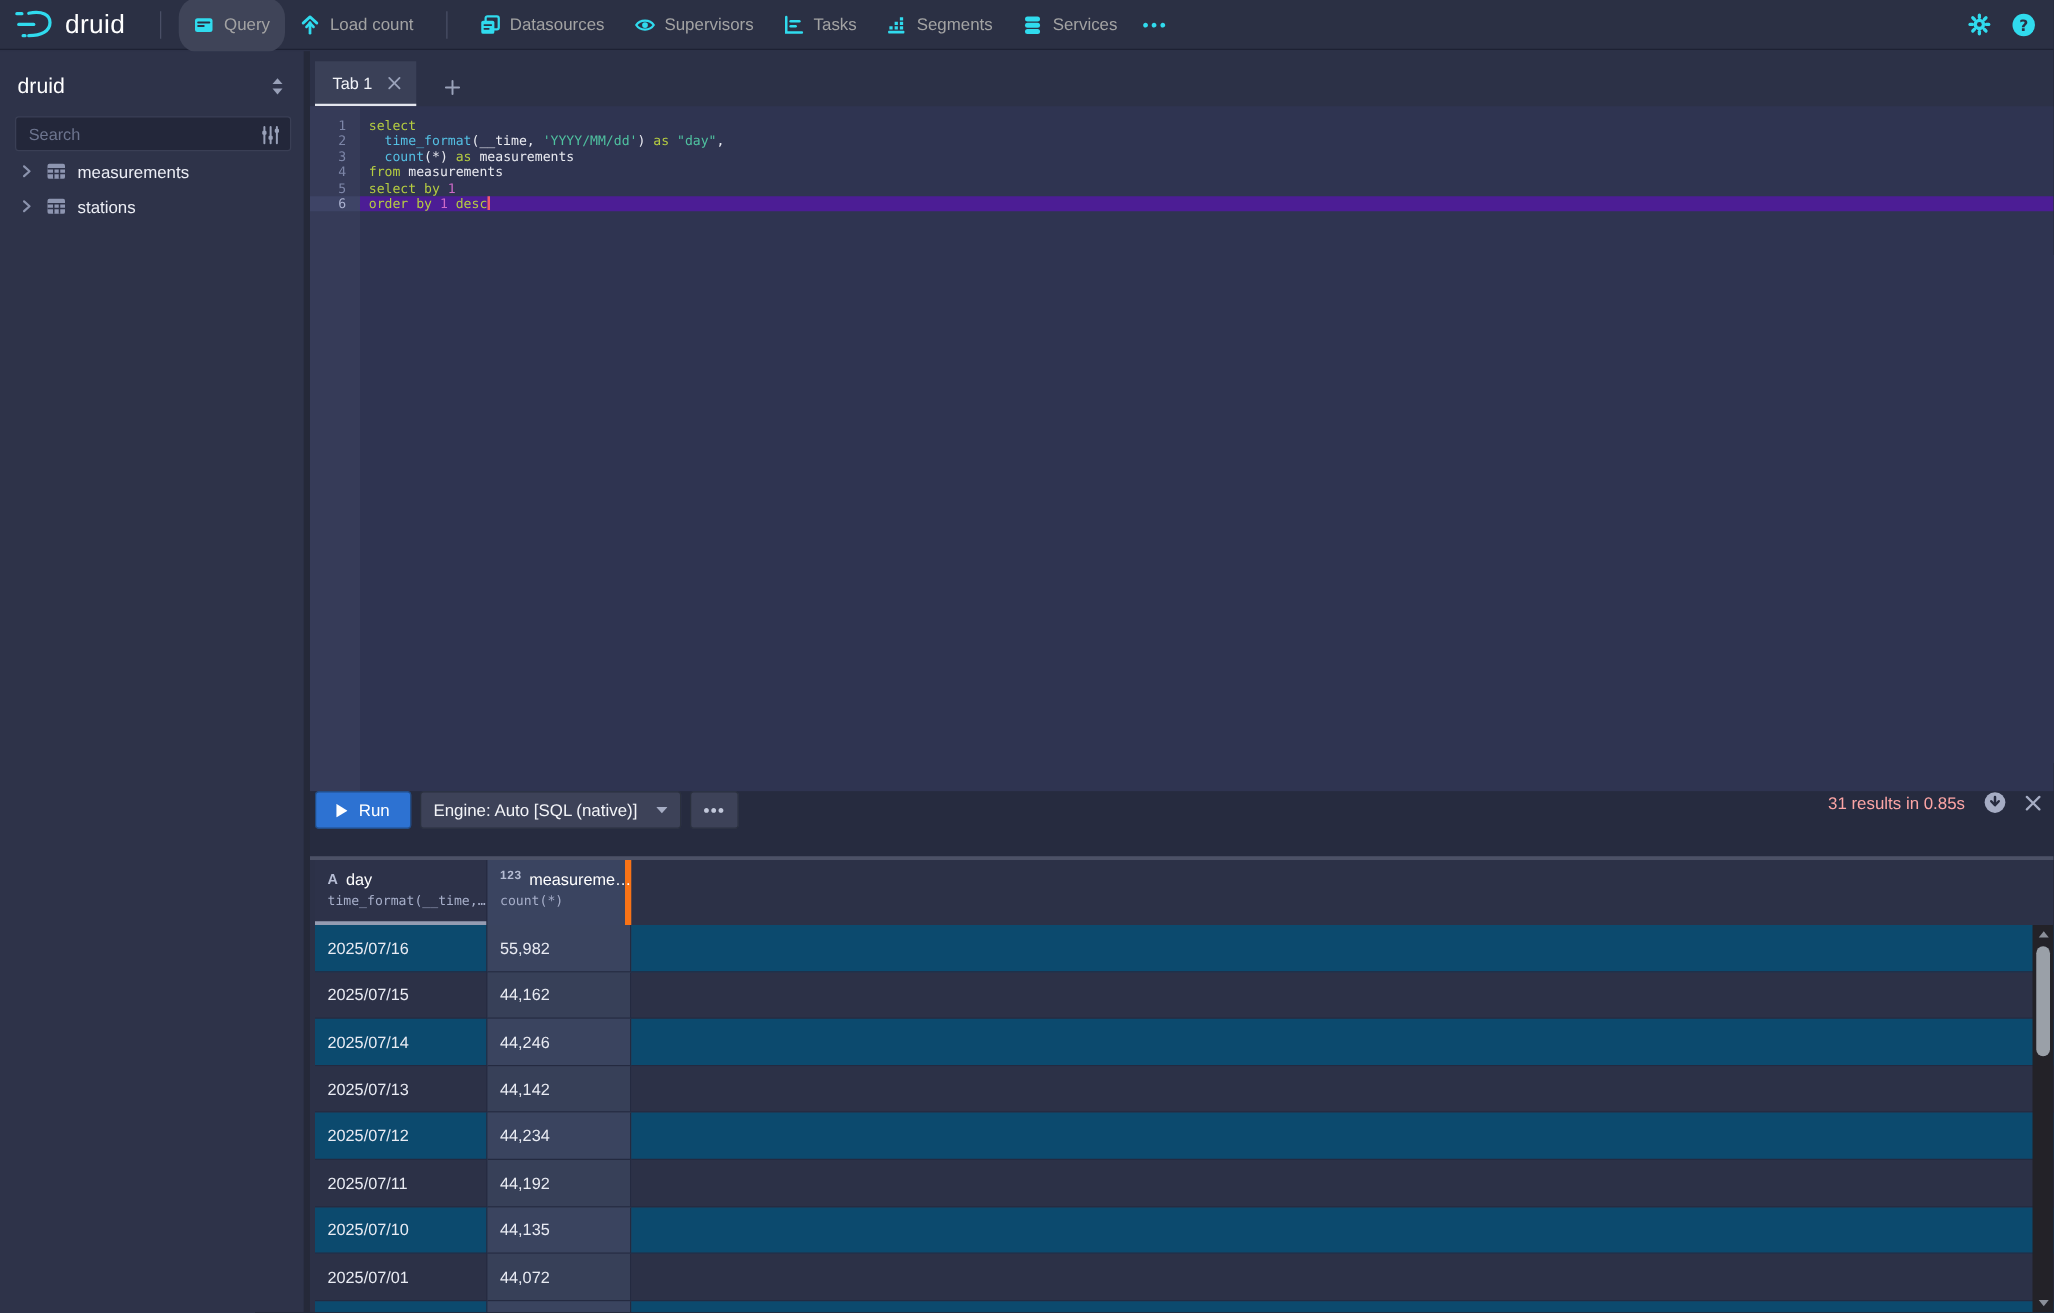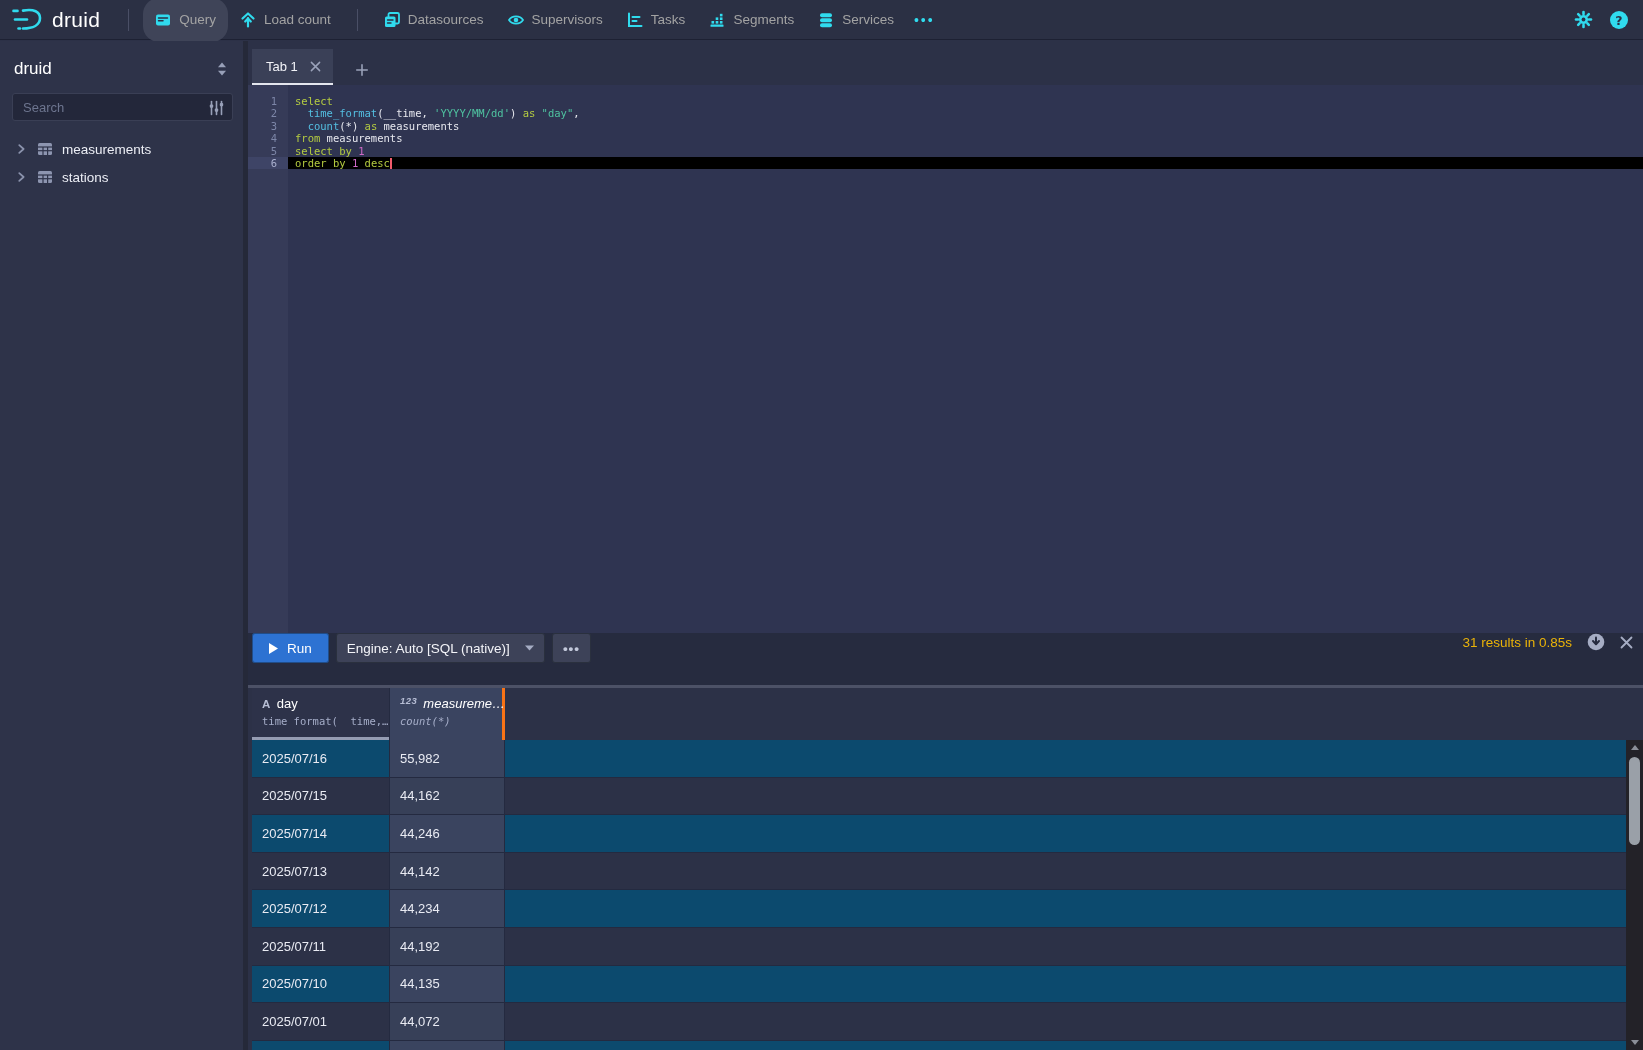--- a/index.html
+++ b/index.html
@@ -29,21 +29,21 @@
 
   
   .sidebar {
     position:absolute; top:41px; left:0; width:243px; height:1009px;
     background:#2e3349; padding:12px 10px 0 12px;
   }
   .schema-row { display:flex; align-items:center; justify-content:space-between; padding:6px 4px 14px 2px; cursor:pointer; }
   .schema-title { font-size:17px; color:#fff; font-weight:500; }
   .search-box {
     position:relative; height:28px; background:#23273a; border:1px solid #3a3f55;
-    border-radius:3px; display:flex; align-items:center; margin-bottom:14px;
+    border-radius:3px; display:flex; align-items:center; margin-bottom:2px;
   }
   .search-box input {
     flex:1; background:transparent; border:none; outline:none; color:#dfe2ee;
     font-size:13px; padding:0 30px 0 10px; font-family:"Liberation Sans", sans-serif;
   }
   .search-box input::placeholder { color:#6d758f; }
   .search-filter { position:absolute; right:8px; top:6px; cursor:pointer; }
   .tree-item { display:flex; align-items:center; gap:9px; padding:6px 2px; font-size:13.5px; color:#eceef5; cursor:pointer; }
 
   .v-divider { position:absolute; top:41px; left:243px; width:5px; height:1009px; background:#252939; }
@@ -66,57 +66,57 @@
   .ln {
     height:12.4px; line-height:12.4px; font-family:"DejaVu Sans Mono", monospace;
     font-size:10.5px; color:#7d86a8; text-align:right; padding-right:11px;
   }
   .ln.active { background:#3e4466; color:#aab1cf; }
   .codepane { flex:1; padding-top:10px; overflow:hidden; }
   .code-line {
     height:12.4px; line-height:12.4px; font-family:"DejaVu Sans Mono", monospace;
     font-size:10.5px; color:#e8e9f0; white-space:pre; padding-left:7px; cursor:text;
   }
-  .code-line.active { background:#000000; }
+  .code-line.active { background:#4c1d95; }
   .tok-kw  { color:#b5cc41; }
   .tok-fn  { color:#54bfe2; }
   .tok-str { color:#4fc2a0; }
   .tok-num { color:#cf6ac8; }
   .tok-caret { display:inline-block; width:2px; height:11px; background:#f15b6c; vertical-align:-2px; }
 
   
   .runbar {
     position:absolute; top:592px; left:0; right:0; height:52px; background:#262b3f;
     display:flex; align-items:flex-start; padding:0 10px 0 4px; gap:7px;
   }
   .btn { height:30px; display:flex; align-items:center; gap:9px; border-radius:3px; font-size:13.5px; cursor:pointer; }
   .btn-run { background:#2d72d2; color:#fff; padding:0 17px; font-weight:500;
              box-shadow:inset 0 0 0 1px rgba(16,22,26,.4); }
   .btn-dark { background:#3d4258; color:#f3f4f8; padding:0 11px;
               box-shadow:inset 0 0 0 1px rgba(16,22,26,.4); }
   .btn-more { letter-spacing:1px; color:#c2c8da; font-weight:bold; }
   .run-right { margin-left:auto; display:flex; align-items:center; gap:15px; }
-  .run-summary { font-size:13.5px; color:#eab308; }
+  .run-summary { font-size:13.5px; color:#fca5a5; }
 
   .results-divider { position:absolute; top:644px; left:0; right:0; height:3px; background:#4c5166; }
 
   
   .results { position:absolute; top:647px; left:0; right:0; bottom:0; overflow:hidden; padding-left:4px; }
   .thead { display:flex; height:52px; }
   .th { padding:8px 0 0 10px; position:relative; cursor:pointer; }
   .th .th-name { font-size:13px; color:#fff; display:flex; align-items:center; gap:6px; }
   .th .th-type { font-size:9.5px; color:#b6bdd4; font-weight:bold; position:relative; top:-3px; letter-spacing:.5px; }
   .th .th-type.t-str { font-size:11.5px; top:0; }
   .th .th-expr { margin-top:4px; font-family:"DejaVu Sans Mono", monospace; font-size:10.5px; color:#a6aec9; white-space:nowrap; overflow:hidden; }
   .c-day  { width:138px; }
   .c-meas { width:115px; }
   .c-fill { flex:1; }
   .th.c-day { background:#2d3249; border-right:1px solid #242a40; }
   .th.c-day::after { content:""; position:absolute; left:0; right:0; bottom:0; height:3px; background:#959cb2; }
-  .th.c-meas { background:#3a4460; border-right:3px solid #f97316;font-style:italic; }
+  .th.c-meas { background:#3a4460; border-right:5px solid #f97316; }
   .trow { display:flex; height:37.6px; }
   .cell { display:flex; align-items:center; padding-left:10px; font-size:13px; color:#e9ebf3;
           border-bottom:1px solid #242a40; cursor:pointer; }
   .trow .c-day, .trow .c-fill { background:#2c3147; }
   .trow .c-meas { background:#374058; }
   .trow.odd .c-day, .trow.odd .c-fill { background:#0c4a6e; }
   .trow.odd .c-meas { background:#3a445f; }
   .trow .c-day, .trow .c-meas { border-right:1px solid #242a40; }
 
   

